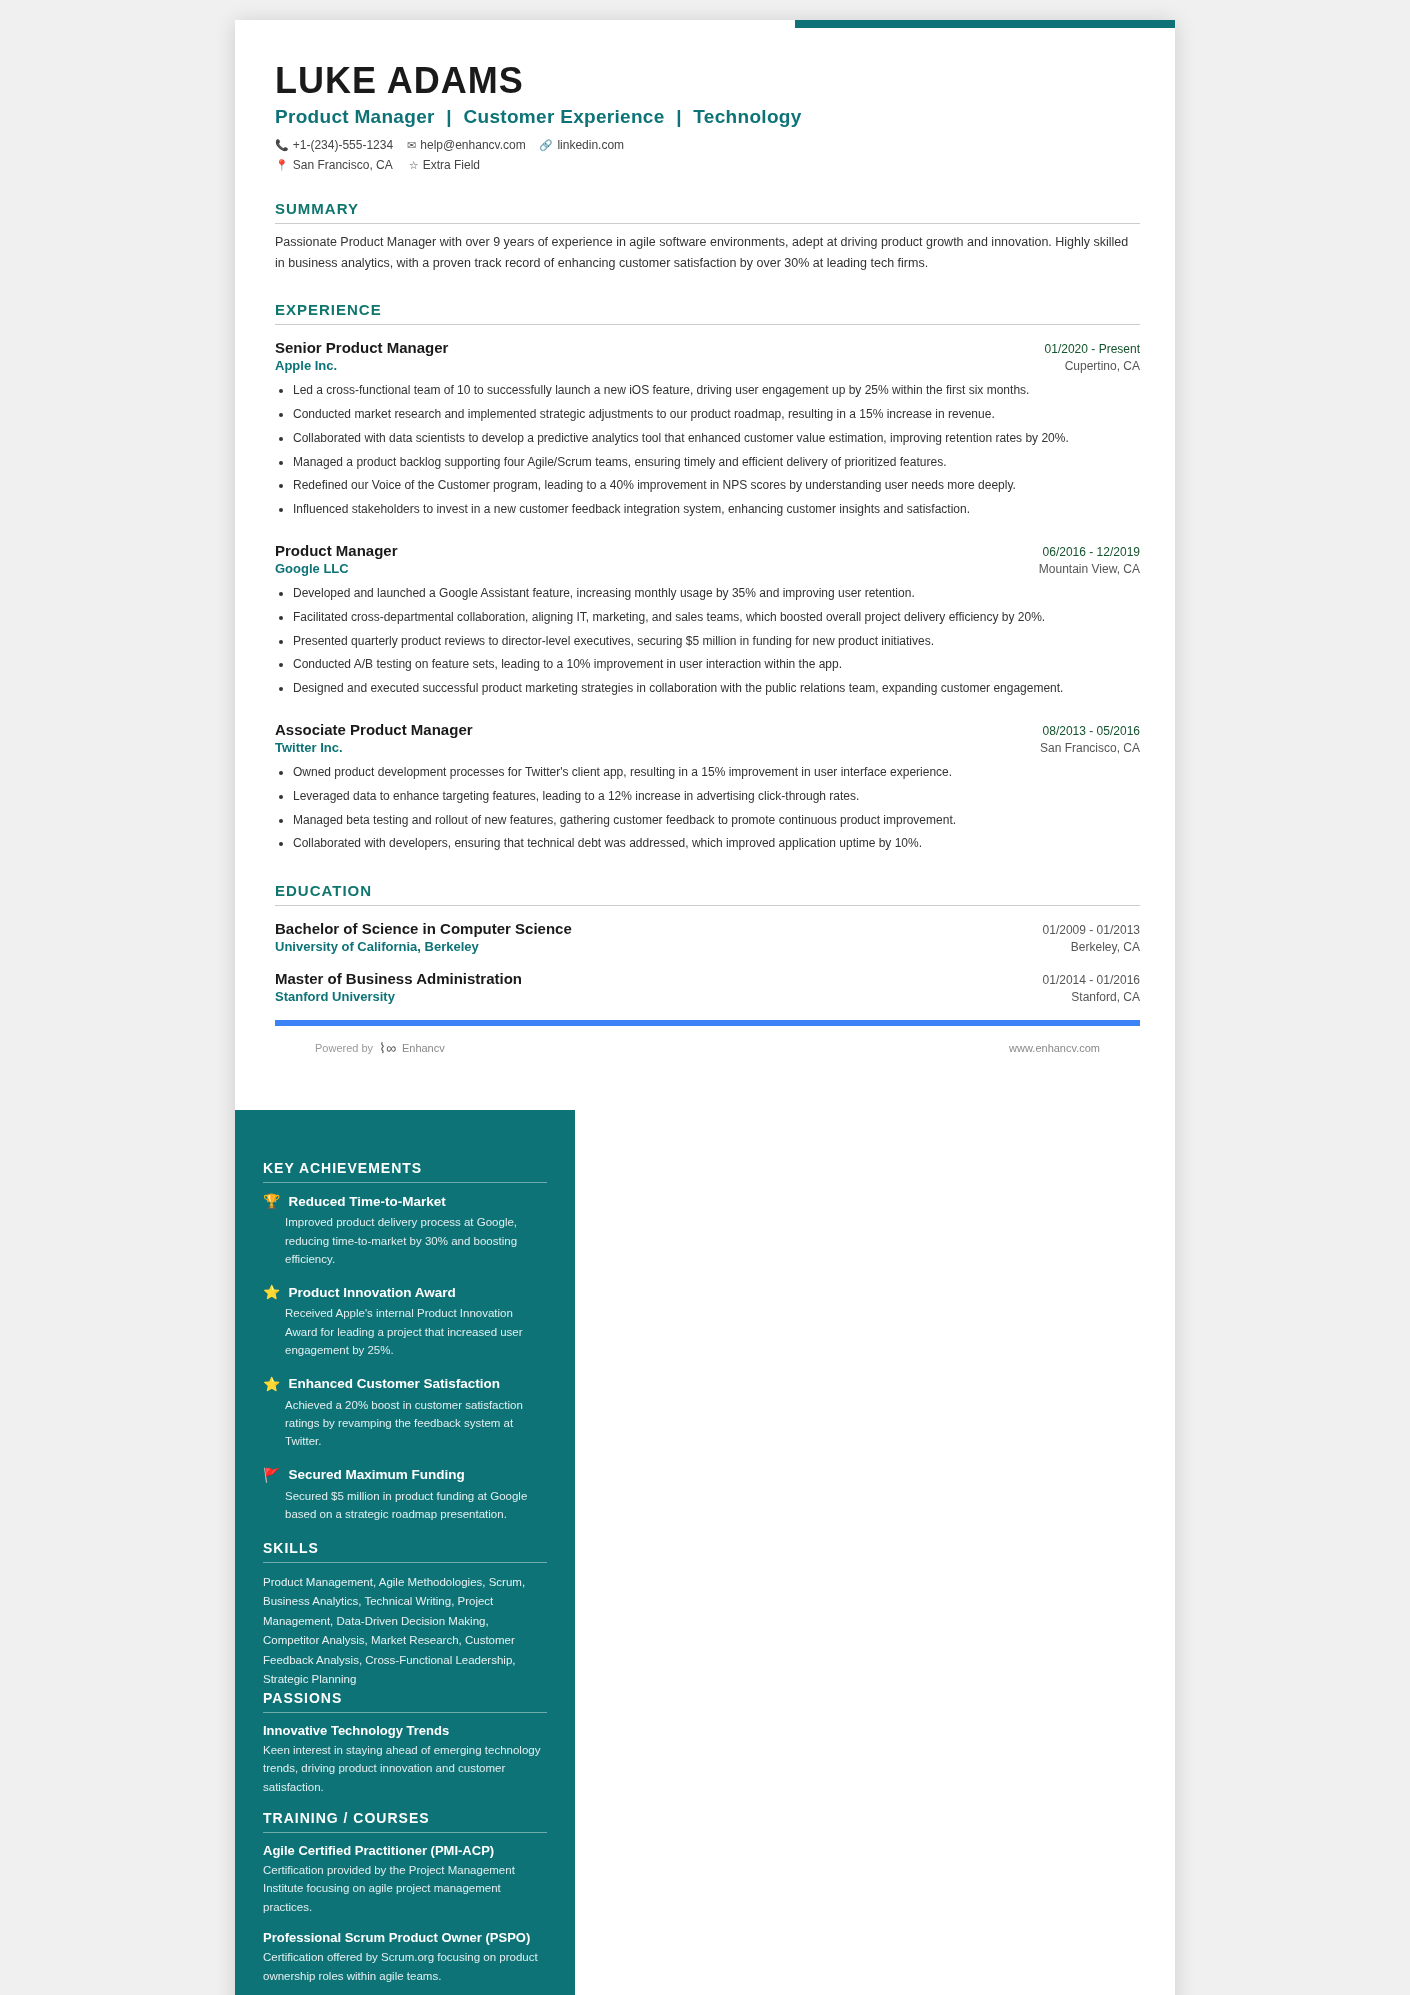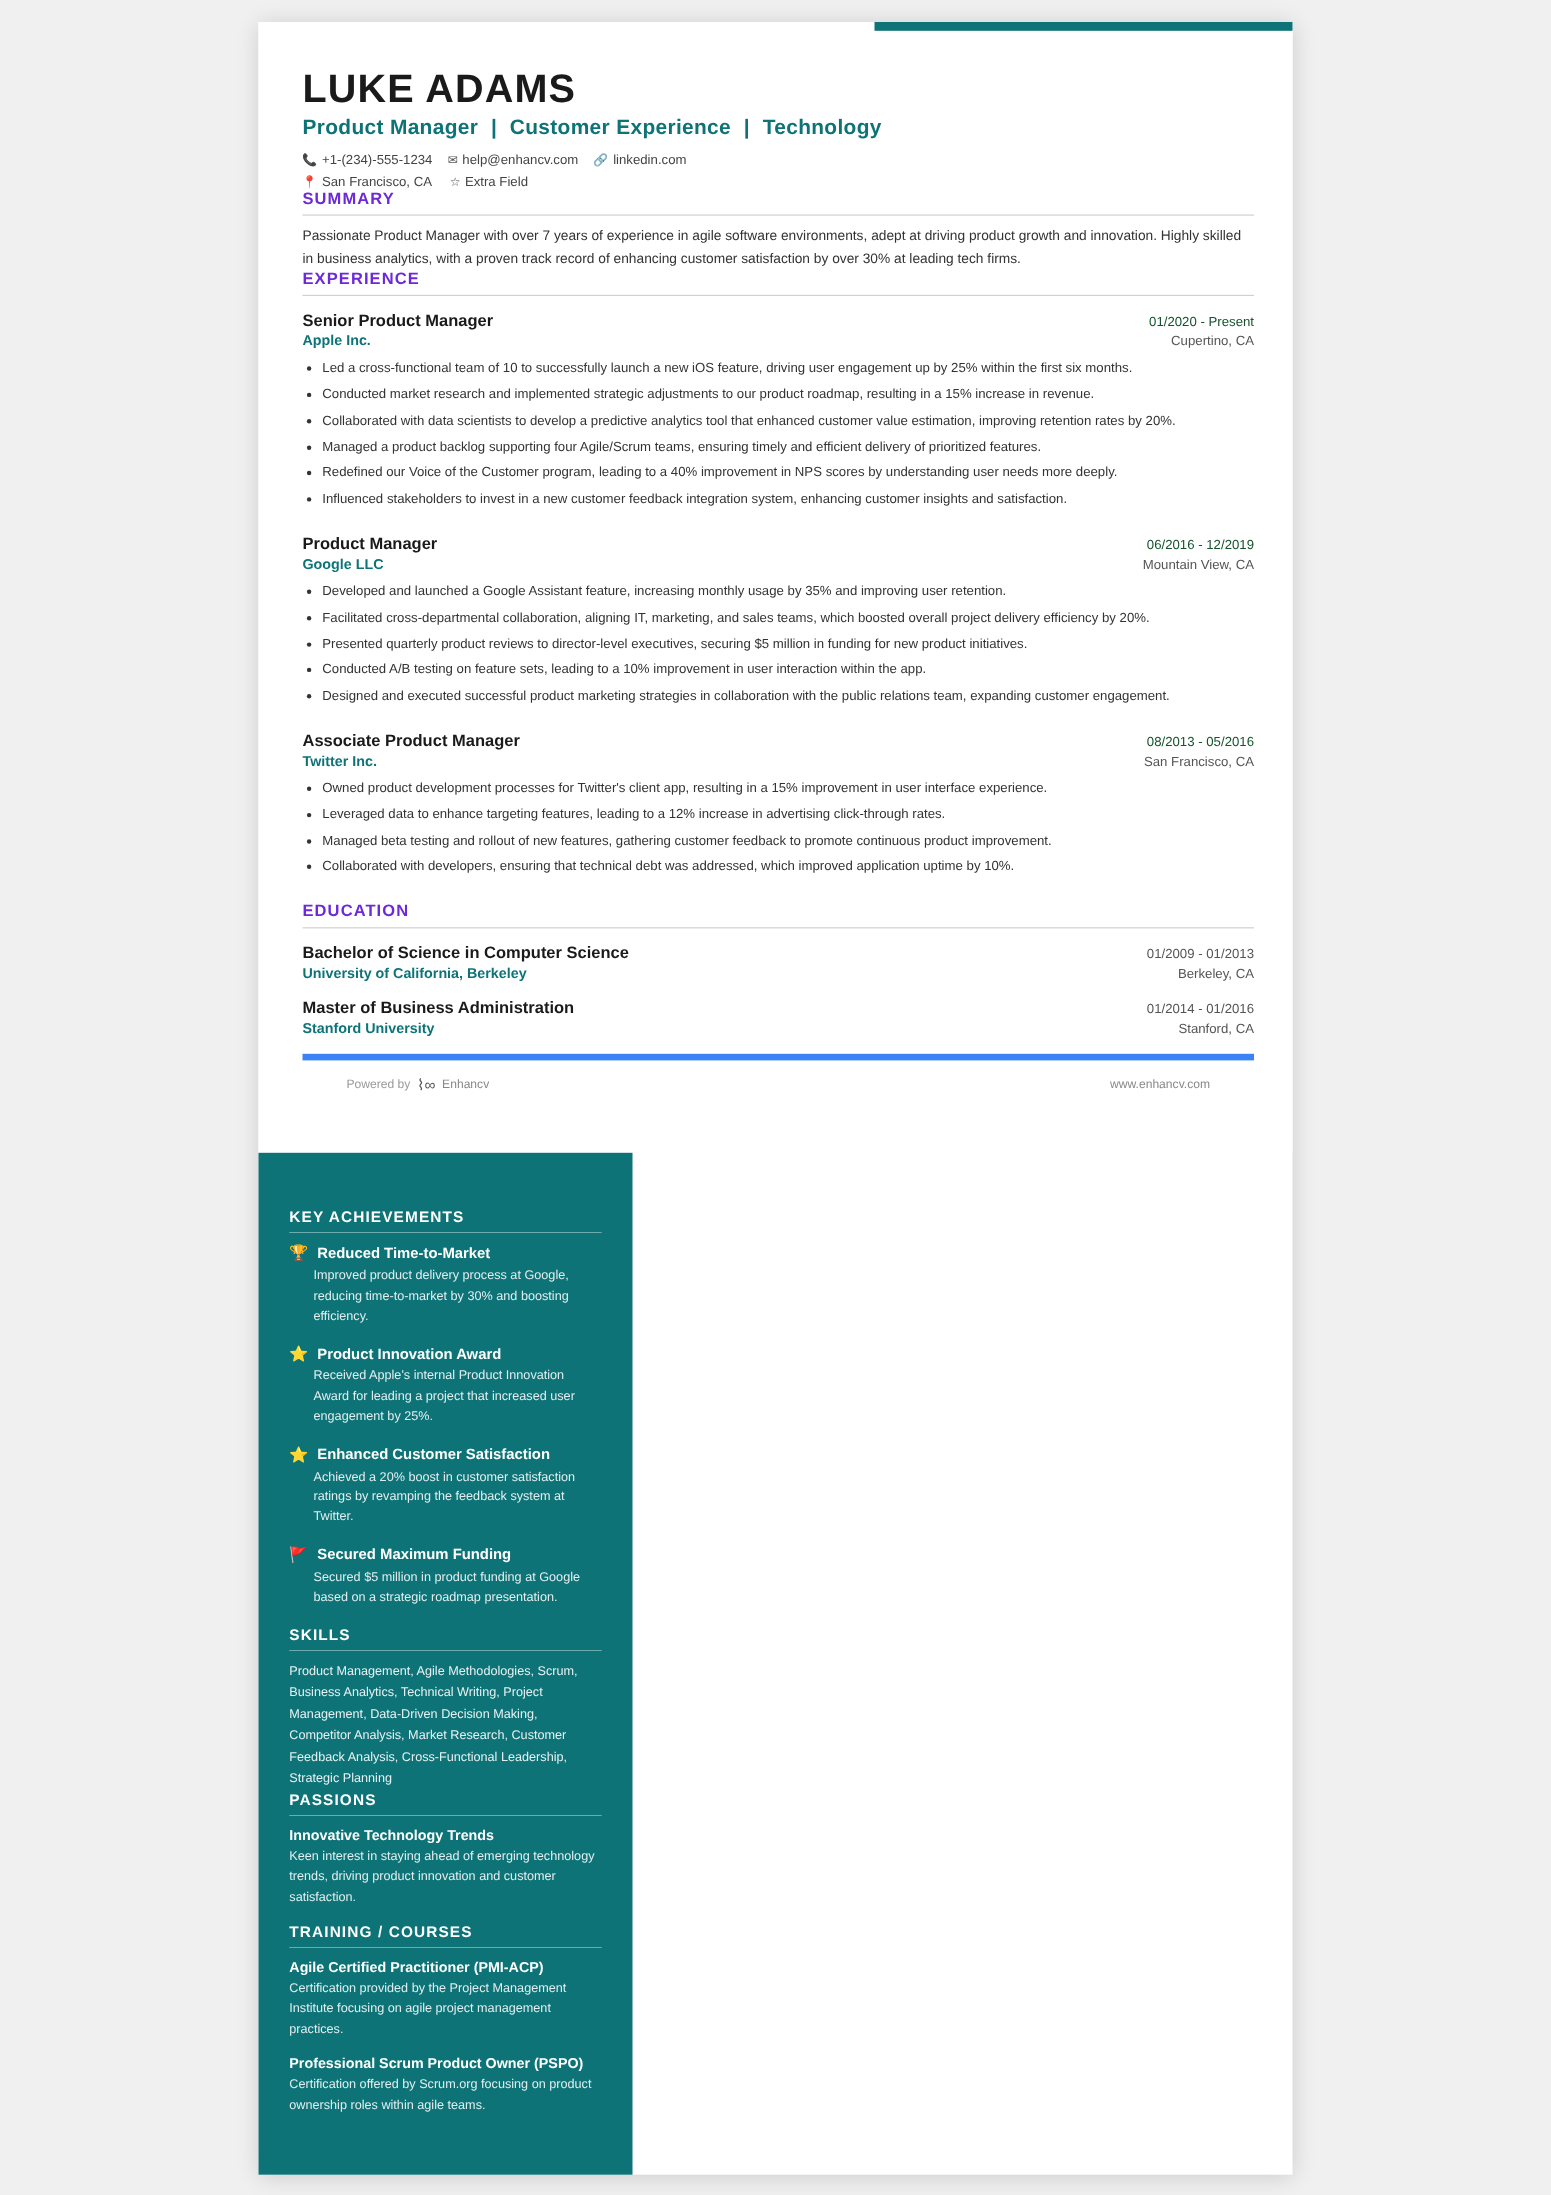--- a/index.html
+++ b/index.html
@@ -89,24 +89,25 @@
       color: #444;
       font-family: Arial, sans-serif;
       align-items: center;
     }
 
     
     .section-title {
       font-family: 'Arial Black', sans-serif;
       font-size: 15px;
       font-weight: 900;
-      color: #6d28d9;
+      color: #0f766e;
       text-transform: uppercase;
       letter-spacing: 1px;
       margin-bottom: 8px;
+      margin-top: 28px;
       padding-bottom: 6px;
       border-bottom: 1.5px solid #ccc;
     }
     .summary-text {
       font-size: 12.5px;
       color: #333;
       line-height: 1.65;
       font-family: Arial, sans-serif;
     }
 
@@ -353,21 +354,21 @@
           </div>
           <div class="contact-item">
             <span class="contact-icon">☆</span>
             <span>Extra Field</span>
           </div>
         </div>
       </div>
 
       <div>
         <div class="section-title">SUMMARY</div>
-        <p class="summary-text">Passionate Product Manager with over 7 years of experience in agile software environments, adept at driving product growth and innovation. Highly skilled in business analytics, with a proven track record of enhancing customer satisfaction by over 30% at leading tech firms.</p>
+        <p class="summary-text">Passionate Product Manager with over 9 years of experience in agile software environments, adept at driving product growth and innovation. Highly skilled in business analytics, with a proven track record of enhancing customer satisfaction by over 30% at leading tech firms.</p>
       </div>
 
       <div>
         <div class="section-title">EXPERIENCE</div>
 
         <div class="exp-block">
           <div class="exp-header">
             <span class="exp-role">Senior Product Manager</span>
             <span class="exp-date">01/2020 - Present</span>
           </div>

